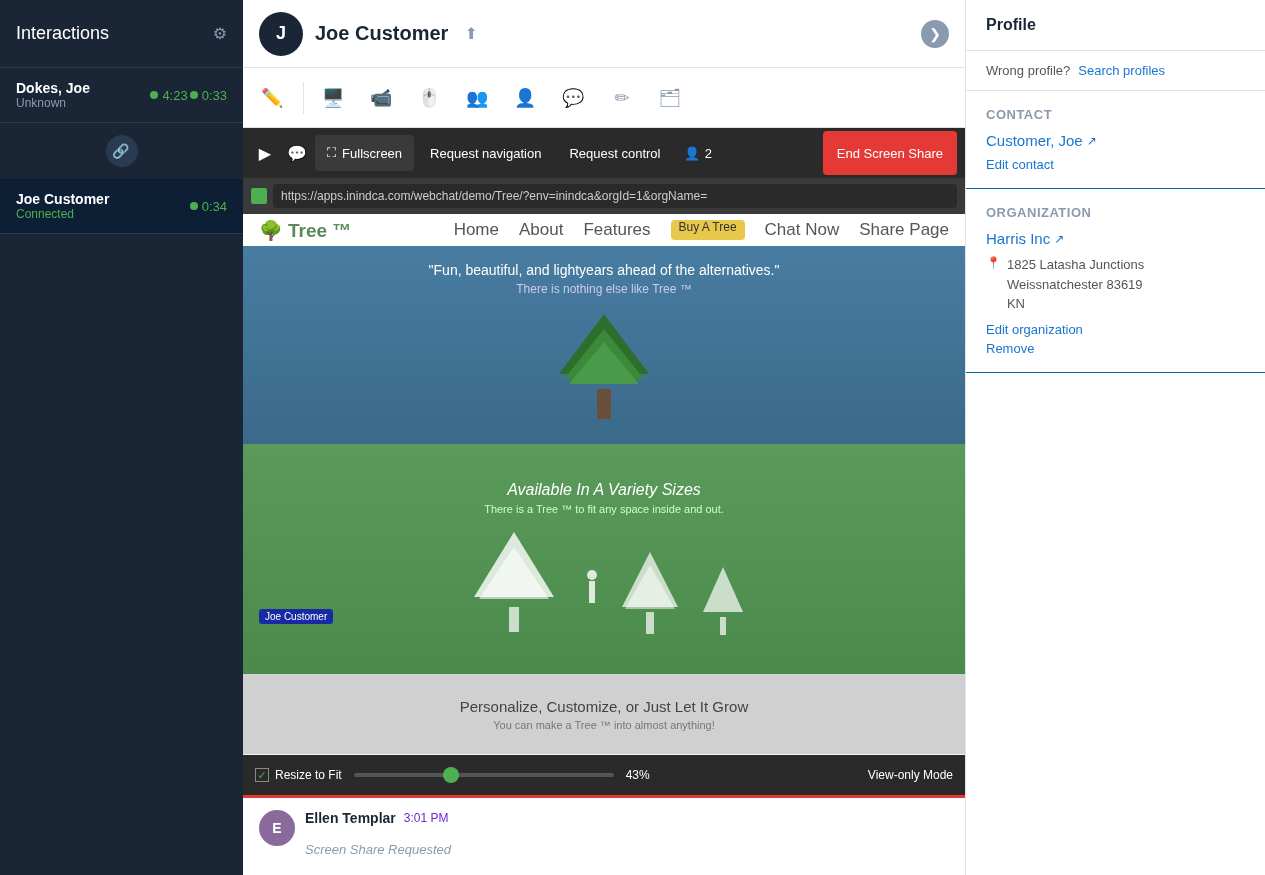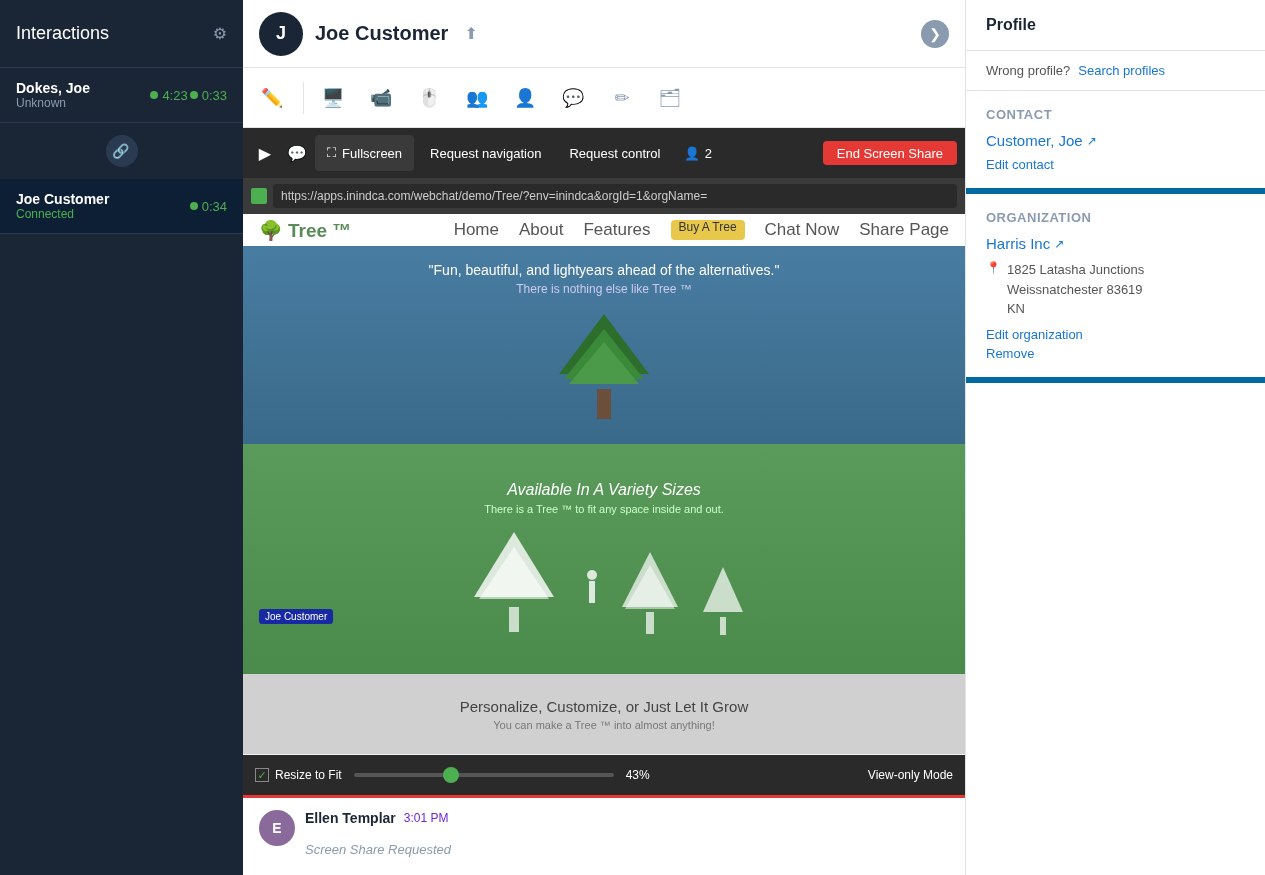--- a/index.html
+++ b/index.html
@@ -35,21 +35,21 @@
     
     .toolbar { background: #fff; height: 60px; display: flex; align-items: center; padding: 0 8px; border-bottom: 1px solid #e0e4e8; gap: 4px; flex-shrink: 0; }
     .toolbar-icon { width: 44px; height: 44px; display: flex; align-items: center; justify-content: center; color: #8a9bb0; cursor: pointer; border-radius: 4px; font-size: 18px; }
     .toolbar-separator { width: 1px; height: 32px; background: #e0e4e8; margin: 0 4px; }
 
     
     .screen-share-container { flex: 1; display: flex; flex-direction: column; overflow: hidden; }
     .screen-share-toolbar { background: #2a2a2a; height: 50px; display: flex; align-items: center; padding: 0 8px; gap: 4px; flex-shrink: 0; }
     .ss-btn { height: 36px; padding: 0 12px; display: flex; align-items: center; gap: 6px; color: #fff; font-size: 13px; cursor: pointer; border-radius: 4px; border: none; background: transparent; }
     .ss-btn-fullscreen { background: #3a3a3a; }
-    .ss-btn-end { background: #e53935; color: #fff; border-radius: 4px; padding: 0 14px; height: 24px; display: flex; align-items: center; cursor: pointer; font-size: 13px; font-weight: 500; border: none; margin-left: auto; }
+    .ss-btn-end { background: #e53935; color: #fff; border-radius: 4px; padding: 0 14px; height: 44px; display: flex; align-items: center; cursor: pointer; font-size: 13px; font-weight: 500; border: none; margin-left: auto; }
     .ss-btn-participants { display: flex; align-items: center; gap: 4px; color: #fff; font-size: 13px; padding: 0 8px; }
     .ss-cursor-icon { width: 28px; height: 28px; display: flex; align-items: center; justify-content: center; color: #fff; }
     .ss-chat-icon { width: 28px; height: 28px; display: flex; align-items: center; justify-content: center; color: #fff; }
 
     
     .url-bar { background: #3a3a3a; height: 36px; display: flex; align-items: center; padding: 0 8px; gap: 6px; flex-shrink: 0; }
     .url-favicon { width: 16px; height: 16px; background: #4caf50; border-radius: 2px; flex-shrink: 0; }
     .url-input { flex: 1; background: #2a2a2a; border: none; border-radius: 4px; color: #ccc; font-size: 12px; padding: 4px 8px; outline: none; height: 24px; }
 
     
@@ -91,21 +91,21 @@
     .chat-time { font-size: 12px; color: #6d28d9; }
     .chat-message { font-size: 13px; color: #8a9bb0; font-style: italic; }
 
     
     .right-panel { width: 300px; background: #fff; border-left: 1px solid #e0e4e8; height: 875px; display: flex; flex-direction: column; overflow-y: auto; flex-shrink: 0; }
     .rp-header { padding: 16px 20px; border-bottom: 1px solid #e0e4e8; display: flex; align-items: center; justify-content: space-between; }
     .rp-title { font-size: 16px; font-weight: 600; color: #1a2535; }
     .rp-wrong { display: flex; align-items: center; gap: 8px; flex-wrap: wrap; }
     .rp-wrong-label { font-size: 13px; color: #555; }
     .rp-search-link { font-size: 13px; color: #1976d2; cursor: pointer; }
-    .rp-section { padding: 16px 20px; border-bottom: 6px solid #0369a1; }
+    .rp-section { padding: 16px 20px; border-bottom: 1px solid #0369a1; }
     .rp-section-title { font-size: 13px; color: #8a9bb0; font-weight: 600; margin-bottom: 10px; text-transform: uppercase; letter-spacing: 0.5px; }
     .rp-contact-name { font-size: 15px; color: #1976d2; cursor: pointer; display: flex; align-items: center; gap: 4px; }
     .rp-link-arrow { font-size: 12px; color: #1976d2; }
     .rp-edit-link { font-size: 13px; color: #1976d2; cursor: pointer; margin-top: 8px; display: block; }
     .rp-org-name { font-size: 15px; color: #1976d2; cursor: pointer; display: flex; align-items: center; gap: 4px; margin-bottom: 8px; }
     .rp-address { font-size: 13px; color: #555; display: flex; gap: 6px; margin-bottom: 8px; }
     .rp-address-icon { color: #8a9bb0; font-size: 12px; margin-top: 1px; }
     .rp-address-text { line-height: 1.5; }
     .rp-remove-link { font-size: 13px; color: #1976d2; cursor: pointer; display: block; margin-top: 4px; }
 

